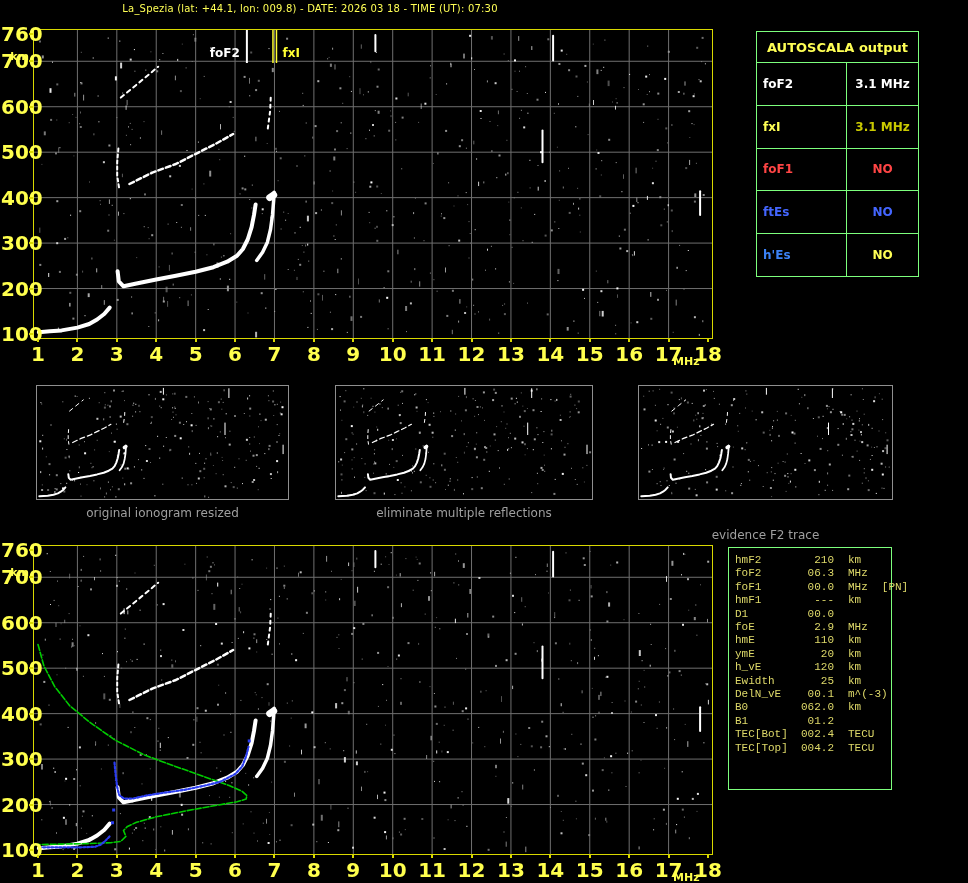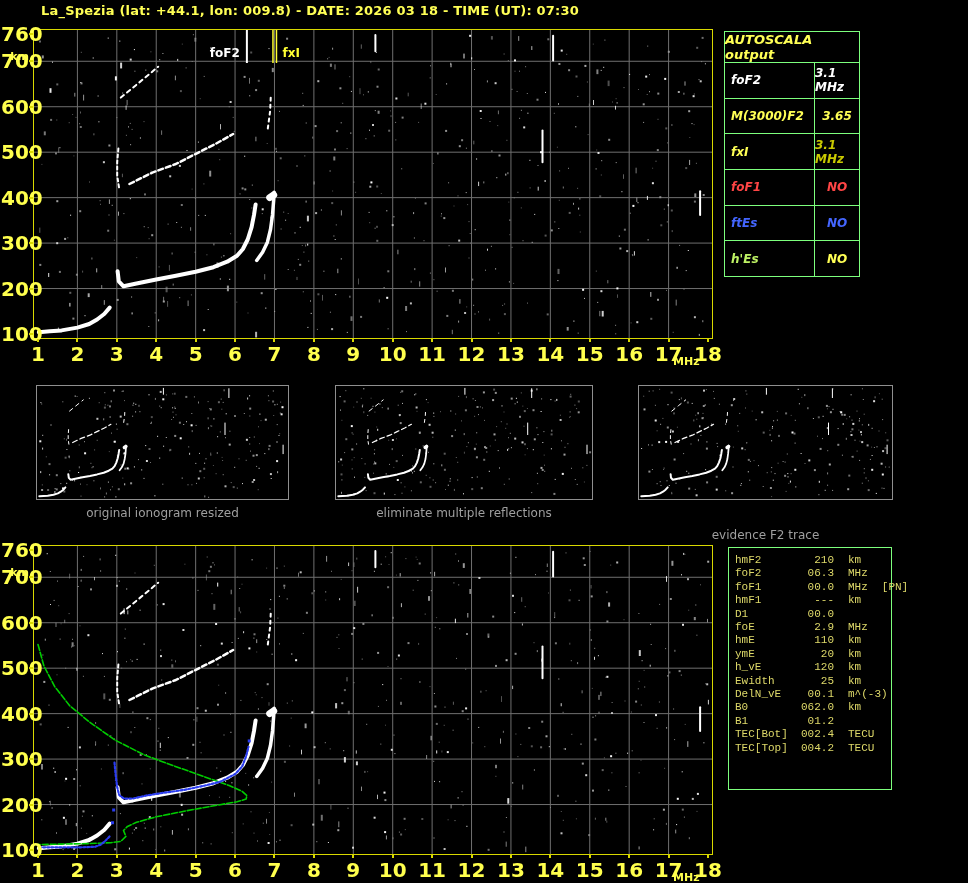--- a/index.html
+++ b/index.html
@@ -2,21 +2,21 @@
 <html><head>
 <meta charset="utf-8">
 <style>
   html,body{margin:0;padding:0;}
   body{
     width:968px;height:883px;background:#000;position:relative;overflow:hidden;
     font-family:"DejaVu Sans","Liberation Sans",sans-serif;
   }
   .abs{position:absolute;}
   .title{
-    color:#ffff55;font-weight:bold;font-size:13px;letter-spacing:0.2px;
+    color:#ffff55;font-weight:normal;font-size:10px;letter-spacing:0.2px;
     left:0;top:3px;width:620px;text-align:center;
   }
   .plot{
     border:1px solid #d9d900;background:#000;box-sizing:border-box;
   }
   .plot svg{display:block;}
   .panel{
     border:1px solid #8f8f8f;background:#000;box-sizing:border-box;
   }
   .caption{
@@ -679,45 +679,41 @@
       <polyline points="508.5,132.2 508.5,100.4" fill="none" stroke="#ffffff" stroke-width="2.00" stroke-linecap="round" stroke-linejoin="round"></polyline>
       <polyline points="666.1,184.9 666.1,161.3" fill="none" stroke="#ffffff" stroke-width="2.00" stroke-linecap="round" stroke-linejoin="round"></polyline>
       <line x1="212.88235294117646" y1="0" x2="212.88235294117646" y2="33" stroke="#ffffff" stroke-width="2"></line>
       <text x="205.88235294117646" y="27" fill="#ffffff" font-size="12px" font-weight="bold" text-anchor="end" font-family="&quot;DejaVu Sans&quot;,sans-serif">foF2</text>
       <line x1="238.97058823529412" y1="0" x2="238.97058823529412" y2="33" stroke="#ffff33" stroke-width="1.5"></line>
       <line x1="242.47058823529412" y1="0" x2="242.47058823529412" y2="33" stroke="#ffff33" stroke-width="1.5"></line>
       <text x="248.47058823529412" y="27" fill="#ffff33" font-size="12px" font-weight="bold" text-anchor="start" font-family="&quot;DejaVu Sans&quot;,sans-serif">fxI</text>
     </svg>
 </div>
 
-<div class="abs gtable" id="autoscala-table" style="left:724px;top:31px;width:136px;height:246px;font-style:italic;">
+<div class="abs gtable" id="autoscala-table" style="left:756px;top:31px;width:163px;height:246px;">
   <div class="hdr">AUTOSCALA output</div>
   <div id="as-rows" style="flex:1;display:flex;flex-direction:column;">
       <div class="as-row">
         <div class="lb" style="color: rgb(255, 255, 255);">foF2</div>
         <div class="vl" style="color: rgb(255, 255, 255);">3.1 MHz</div>
-      </div>
-      <div class="as-row">
-        <div class="lb" style="color: rgb(255, 255, 85);">M(3000)F2</div>
-        <div class="vl" style="color: rgb(255, 255, 85);">3.65</div>
       </div>
       <div class="as-row">
         <div class="lb" style="color: rgb(255, 255, 85);">fxI</div>
         <div class="vl" style="color: rgb(201, 201, 0);">3.1 MHz</div>
       </div>
       <div class="as-row">
         <div class="lb" style="color: rgb(255, 69, 69);">foF1</div>
         <div class="vl" style="color: rgb(255, 69, 69);">NO</div>
       </div>
       <div class="as-row">
         <div class="lb" style="color: rgb(68, 102, 255);">ftEs</div>
         <div class="vl" style="color: rgb(68, 102, 255);">NO</div>
       </div>
       <div class="as-row">
-        <div class="lb" style="color: #bef264; text-align: center;">h'Es</div>
+        <div class="lb" style="color: #3b82f6; text-align: center;">h'Es</div>
         <div class="vl" style="color: rgb(255, 255, 85);">NO</div>
       </div>
     </div>
 </div>
 
 <div class="abs panel" style="left:36px;top:385px;width:253px;height:115px;">
   <svg id="svg-p1" width="251" height="113">
       <rect x="212.2" y="57.5" width="1" height="1" fill="#9a9a9a" opacity="0.96"></rect>
       <rect x="111.5" y="8.3" width="1" height="1" fill="#ffffff" opacity="0.98"></rect>
       <rect x="102.4" y="25.2" width="1" height="1" fill="#ffffff" opacity="0.63"></rect>

